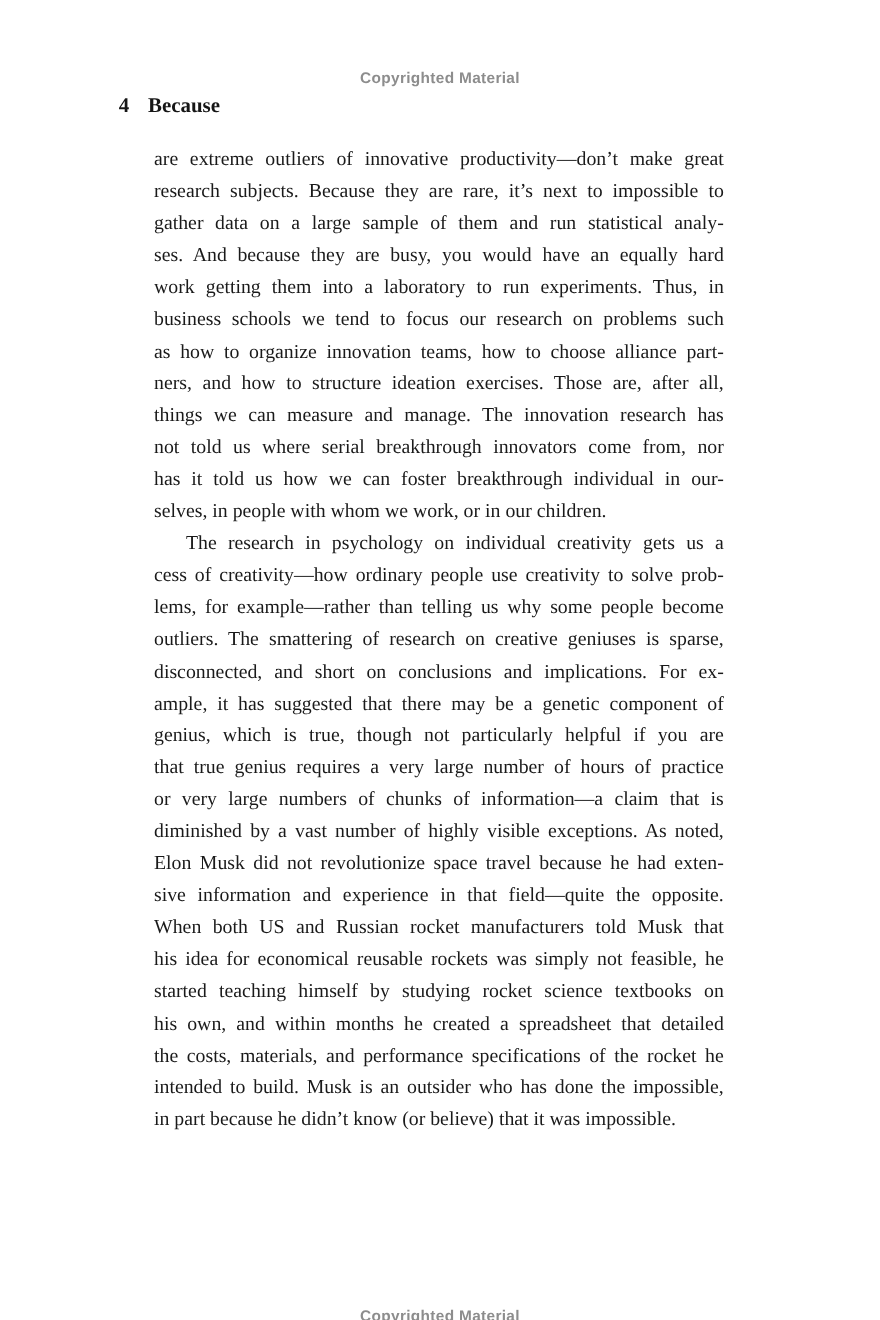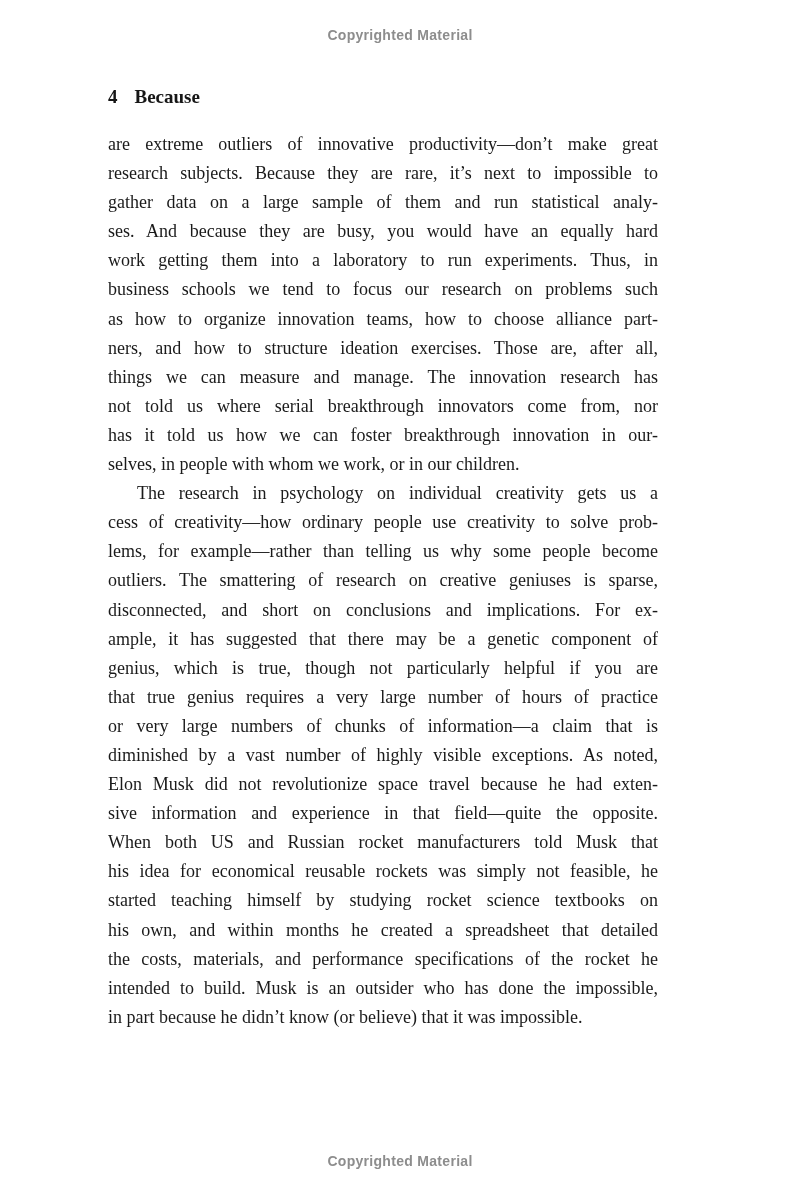--- a/index.html
+++ b/index.html
@@ -17,20 +17,21 @@
   .copyright {
     position: absolute;
     left: 0;
     width: 100%;
     text-align: center;
     font-family: "Liberation Sans", sans-serif;
     font-weight: bold;
     font-size: 14px;
     letter-spacing: 0.3px;
     color: #8d8d8d;
+    margin-top: 35px;
   }
   .copyright.top { top: 27px; }
   .copyright.bottom { top: 1153px; }
   .running-head {
     position: absolute;
     left: 108px;
     top: 86px;
     font-family: "Liberation Serif", "DejaVu Serif", serif;
     font-weight: bold;
     font-size: 19px;
@@ -44,20 +45,21 @@
     width: 550px;
     font-family: "Liberation Serif", "DejaVu Serif", serif;
     font-size: 18px;
     line-height: 29.1px;
     color: #1a1a1a;
   }
   .line {
     text-align: justify;
     text-align-last: justify;
     white-space: normal;
+    margin-left: 32px;
   }
   .line.last {
     text-align-last: left;
   }
   .line.indent {
     text-indent: 29px;
   }
 </style>
 </head>
 <body>
@@ -74,21 +76,21 @@
       <div class="line">are extreme outliers of innovative productivity—don’t make great</div>
       <div class="line">research subjects. Because they are rare, it’s next to impossible to</div>
       <div class="line">gather data on a large sample of them and run statistical analy-</div>
       <div class="line">ses. And because they are busy, you would have an equally hard</div>
       <div class="line">work getting them into a laboratory to run experiments. Thus, in</div>
       <div class="line">business schools we tend to focus our research on problems such</div>
       <div class="line">as how to organize innovation teams, how to choose alliance part-</div>
       <div class="line">ners, and how to structure ideation exercises. Those are, after all,</div>
       <div class="line">things we can measure and manage. The innovation research has</div>
       <div class="line">not told us where serial breakthrough innovators come from, nor</div>
-      <div class="line">has it told us how we can foster breakthrough innovation in our-</div>
+      <div class="line">has it told us how we can foster breakthrough individual in our-</div>
       <div class="line last">selves, in people with whom we work, or in our children.</div>
       <div class="line indent">The research in psychology on individual creativity gets us a</div>
       <div class="line">cess of creativity—how ordinary people use creativity to solve prob-</div>
       <div class="line">lems, for example—rather than telling us why some people become</div>
       <div class="line">outliers. The smattering of research on creative geniuses is sparse,</div>
       <div class="line">disconnected, and short on conclusions and implications. For ex-</div>
       <div class="line">ample, it has suggested that there may be a genetic component of</div>
       <div class="line">genius, which is true, though not particularly helpful if you are</div>
       <div class="line">that true genius requires a very large number of hours of practice</div>
       <div class="line">or very large numbers of chunks of information—a claim that is</div>

